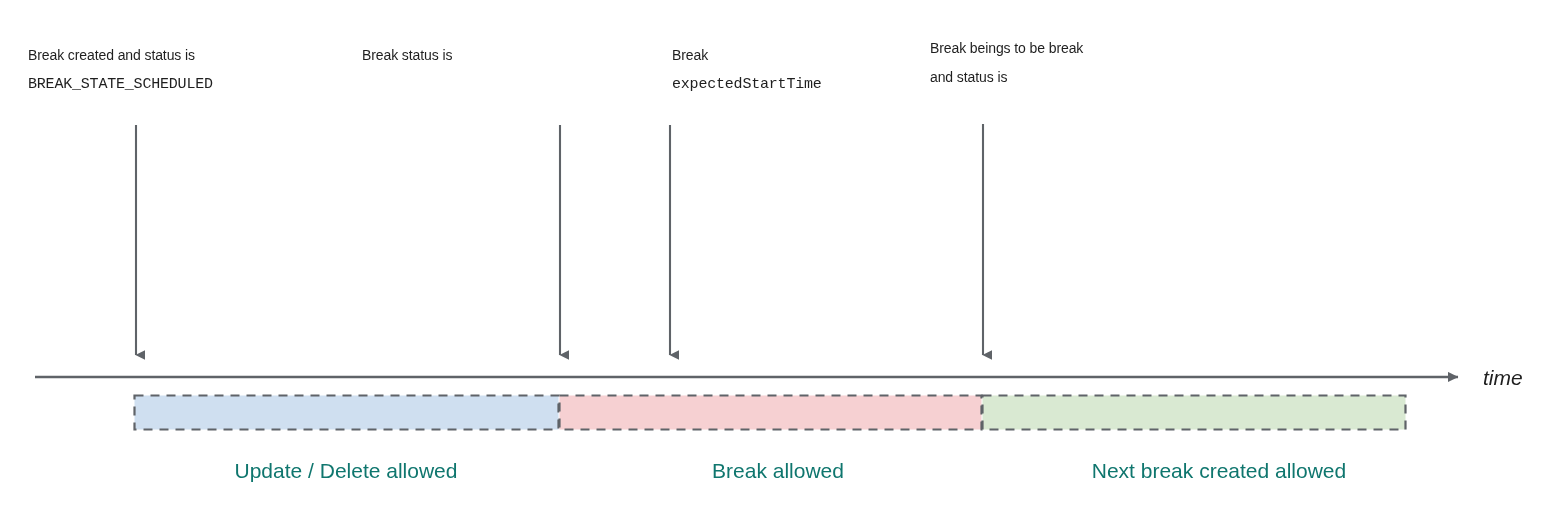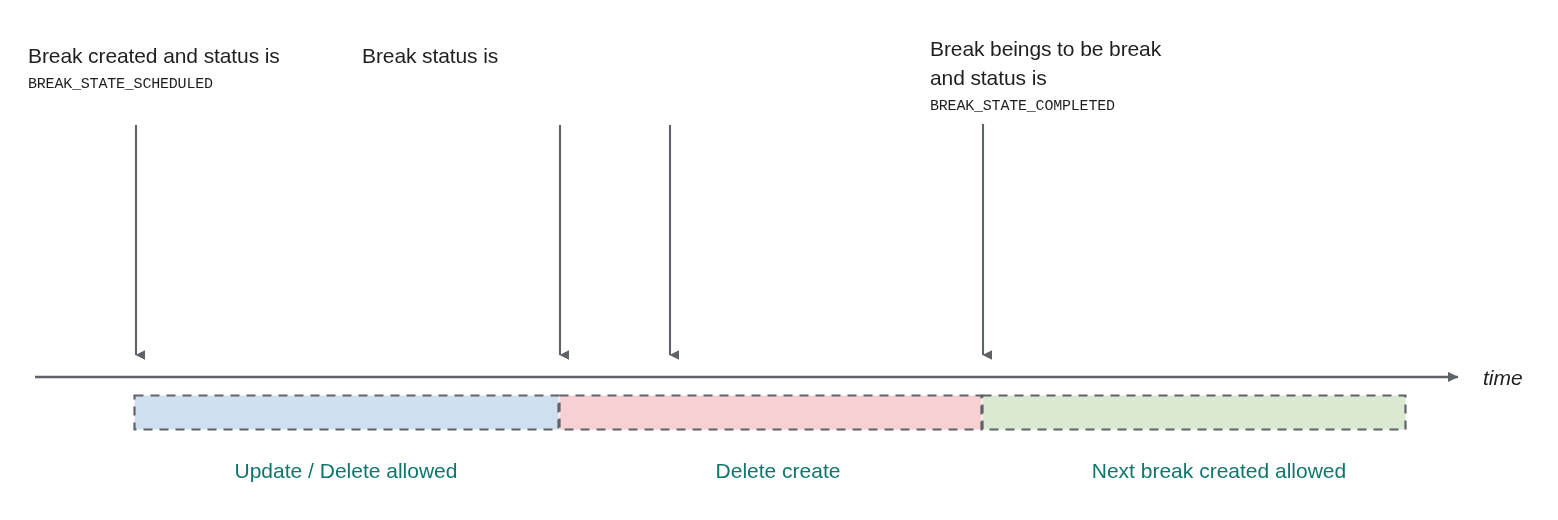--- a/index.html
+++ b/index.html
@@ -19,21 +19,21 @@
   
   .annotation {
     position: absolute;
     color: #1f1f1f;
     line-height: 29px;
     white-space: nowrap;
   }
   .annotation .plain {
     display: block;
     font-family: "Liberation Sans", sans-serif;
-    font-size: 21px;
+    font-size: 14px;
     letter-spacing: -0.1px;
   }
   .annotation .code {
     display: block;
     font-family: Liberation Mono, monospace;
     font-size: 15px;
     letter-spacing: -0.2px;
   }
 
   
@@ -73,25 +73,28 @@
 
   <div class="annotation" style="left:28px; top:41px;">
     <span class="plain">Break created and status is</span>
     <span class="code">BREAK_STATE_SCHEDULED</span>
   </div>
 
   <div class="annotation" style="left:354px; top:41px;margin-left:8px;">
     <span class="plain">Break status is</span>
   </div>
 
+  <div class="annotation" style="left:672px; top:41px;">
+    <span class="plain">Break</span>
+    <span class="code">expectedStartTime</span>
+  </div>
 
   <div class="annotation" style="left:930px; top:34px;">
     <span class="plain">Break beings to be break</span>
     <span class="plain">and status is</span>
-    <span class="code">BREAK_STATE_COMPLETED</span>
   </div>
 
   <svg id="drawing" viewBox="0 0 1558 520">
     <defs>
       <marker id="down-arrowhead" markerWidth="10" markerHeight="10" refX="5" refY="9" orient="auto" markerUnits="userSpaceOnUse">
         <path d="M 0.2 0 L 9.8 0 L 5 9.6 Z" fill="#5f6368"></path>
       </marker>
       <marker id="right-arrowhead" markerWidth="11" markerHeight="11" refX="10" refY="5.5" orient="auto" markerUnits="userSpaceOnUse">
         <path d="M 0 0.4 L 10.4 5.5 L 0 10.6 Z" fill="#5f6368"></path>
       </marker>
@@ -109,16 +112,16 @@
     <g>
       <rect x="134.5" y="395.5" width="424" height="34" fill="#cfdff0" stroke="#5f6368" stroke-width="2.2" stroke-dasharray="9 7"></rect>
       <rect x="559.5" y="395.5" width="422" height="34" fill="#f6d0d2" stroke="#5f6368" stroke-width="2.2" stroke-dasharray="9 7"></rect>
       <rect x="982.5" y="395.5" width="423" height="34" fill="#d9e9d2" stroke="#5f6368" stroke-width="2.2" stroke-dasharray="9 7"></rect>
     </g>
   </svg>
 
   <div class="axis-caption" style="left:1483px; top:366px;">time</div>
 
   <div class="band-label" style="left:346px; top:459px;">Update / Delete allowed</div>
-  <div class="band-label" style="left:778px; top:459px;">Delete create</div>
+  <div class="band-label" style="left:778px; top:459px;">Break allowed</div>
   <div class="band-label" style="left:1219px; top:459px;">Next break created allowed</div>
 
 </div>
 
 </body></html>

